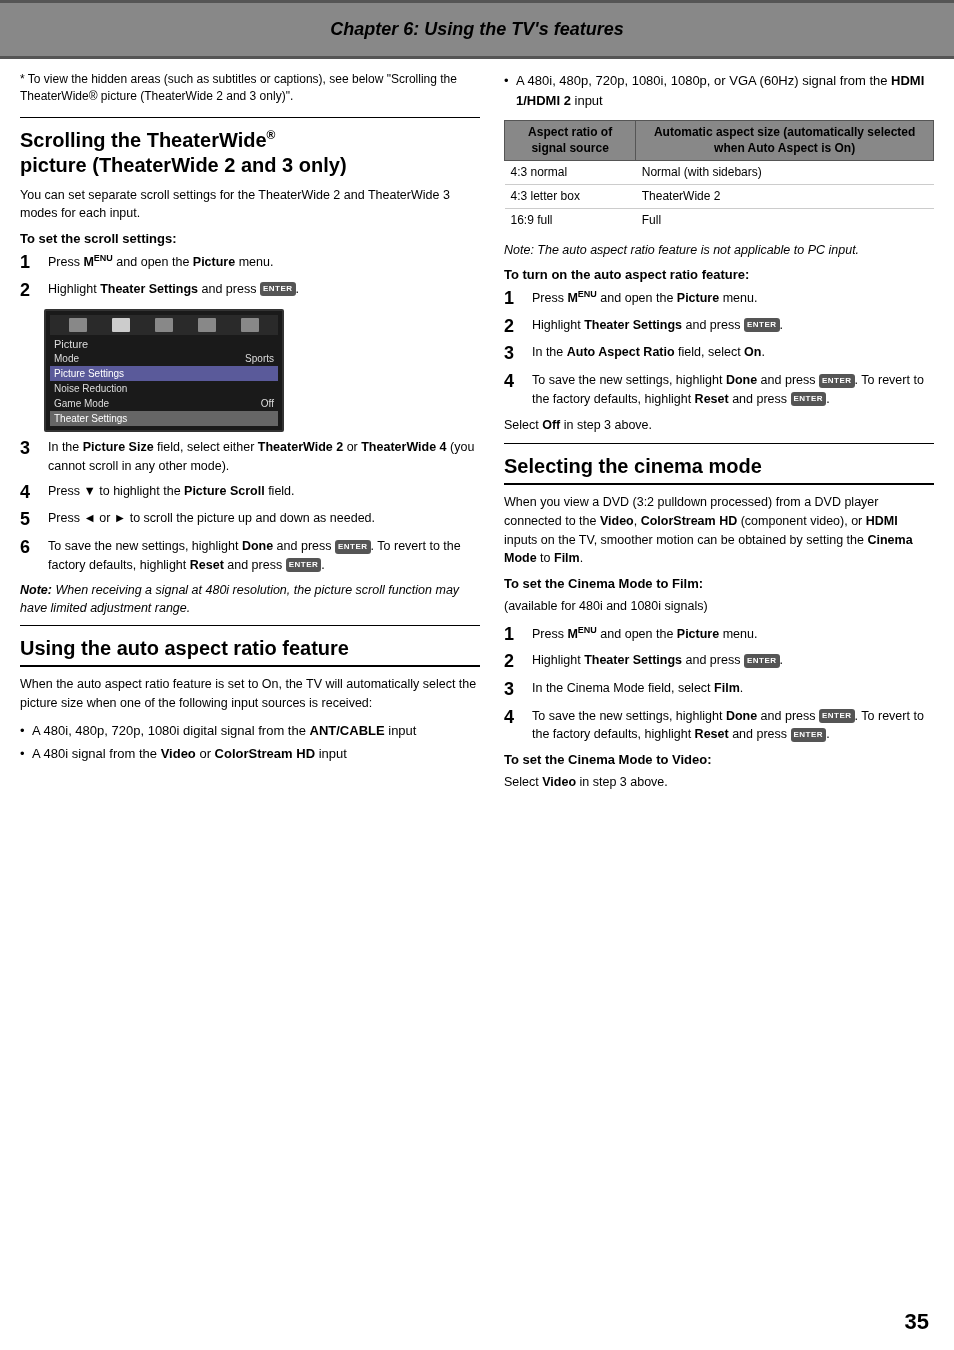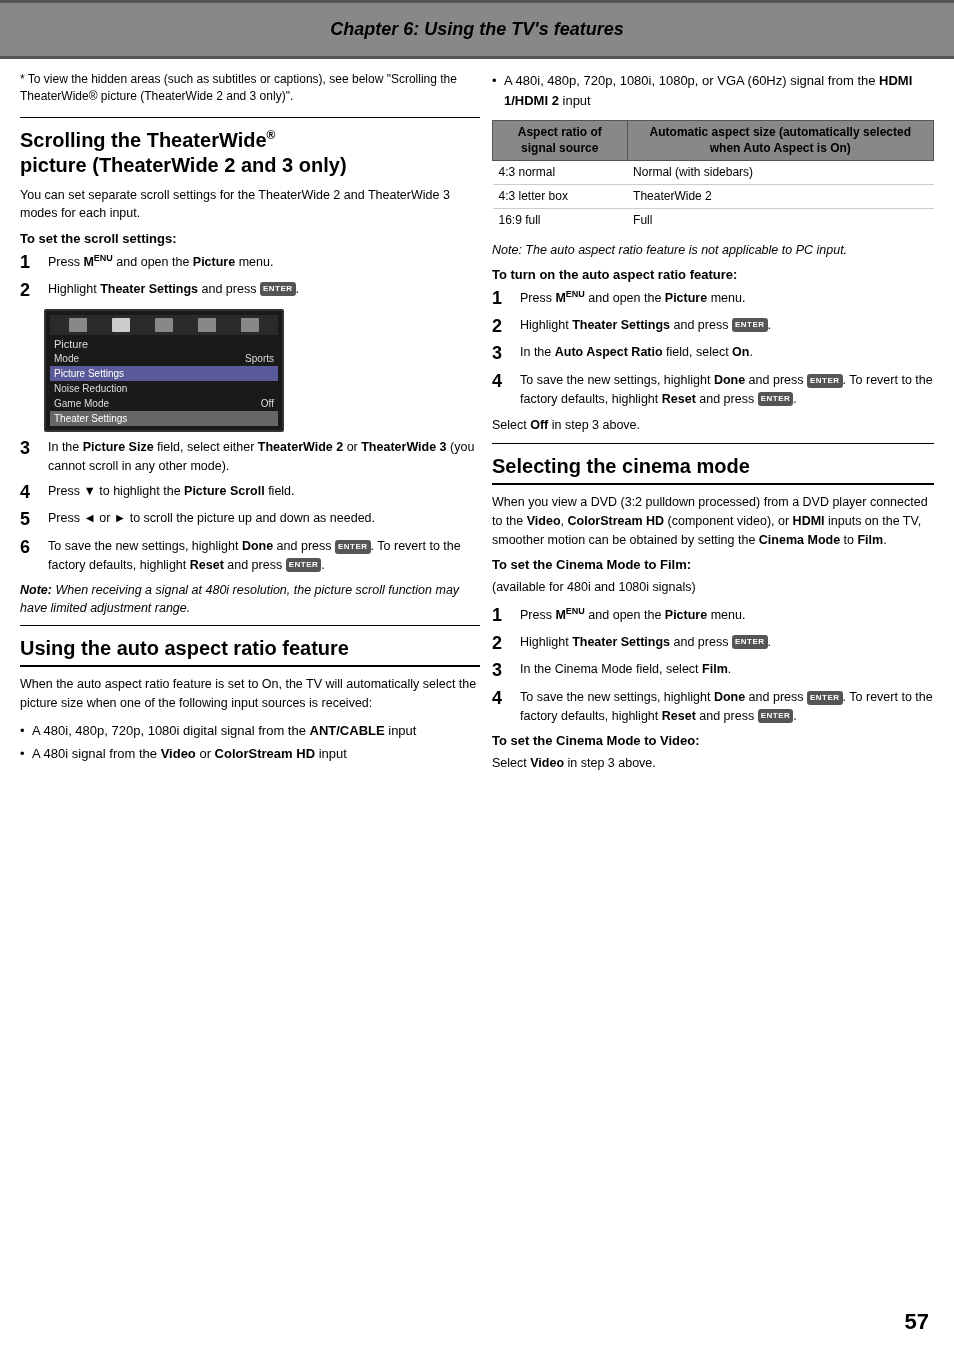--- a/index.html
+++ b/index.html
@@ -28,21 +28,21 @@
       font-weight: bold;
       font-size: 18px;
       color: #000;
       border-top: 3px solid #555;
       border-bottom: 3px solid #555;
     }
 
     .content-wrapper {
       display: flex;
       padding: 12px 20px 20px 20px;
-      gap: 12px;
+      gap: 24px;
     }
 
     .left-col {
       width: 460px;
       flex-shrink: 0;
     }
 
     .right-col {
       flex: 1;
     }
@@ -316,21 +316,21 @@
           <div class="menu-row selected">
             <span>Theater Settings</span>
               <span></span>
           </div>
         </div>
 
         <ol class="step-list">
           <li>
             <span class="step-num">3</span>
             <span class="step-content">
-              In the <span class="bold">Picture Size</span> field, select either <span class="bold">TheaterWide 2</span> or <span class="bold">TheaterWide 3</span> (you cannot scroll in any other mode).
+              In the <span class="bold">Picture Size</span> field, select either <span class="bold">TheaterWide 2</span> or <span class="bold">TheaterWide 4</span> (you cannot scroll in any other mode).
             </span>
           </li>
           <li>
             <span class="step-num">4</span>
             <span class="step-content">
               Press ▼ to highlight the <span class="bold">Picture Scroll</span> field.
             </span>
           </li>
           <li>
             <span class="step-num">5</span>
@@ -477,15 +477,15 @@
 
         <p class="subsection-heading">To set the Cinema Mode to Video:</p>
         <p class="body-text">
           Select <span class="bold">Video</span> in step 3 above.
         </p>
       </div>
 
     </div>
   </div>
 
-  <div class="page-number">57</div>
+  <div class="page-number">35</div>
 
 </div>
 
 </body></html>

